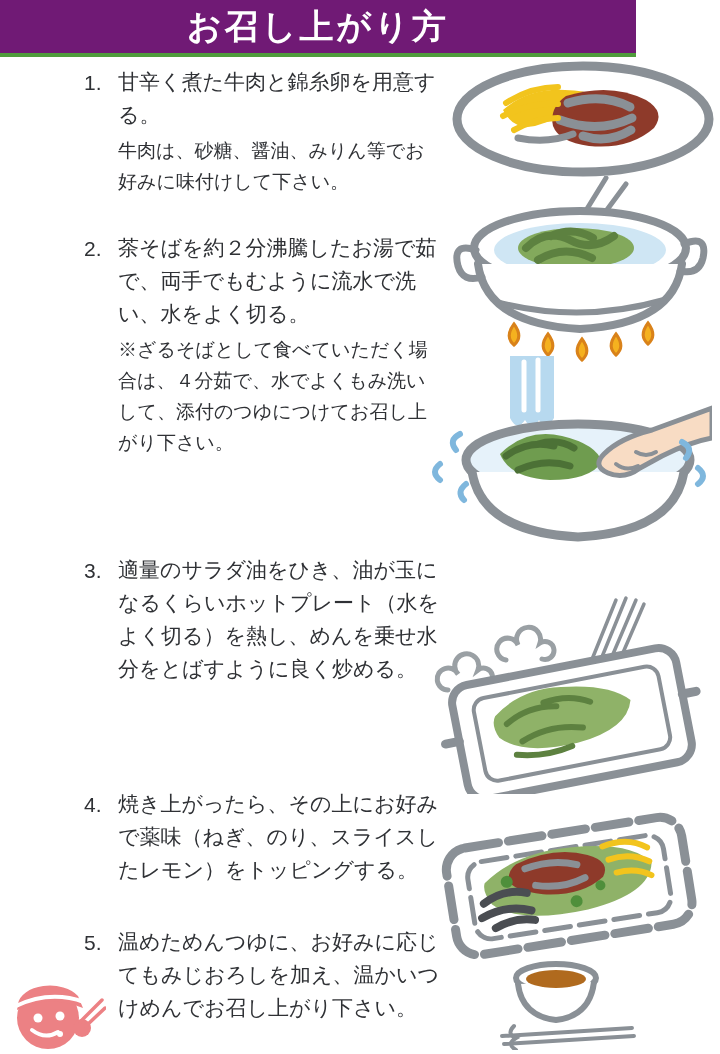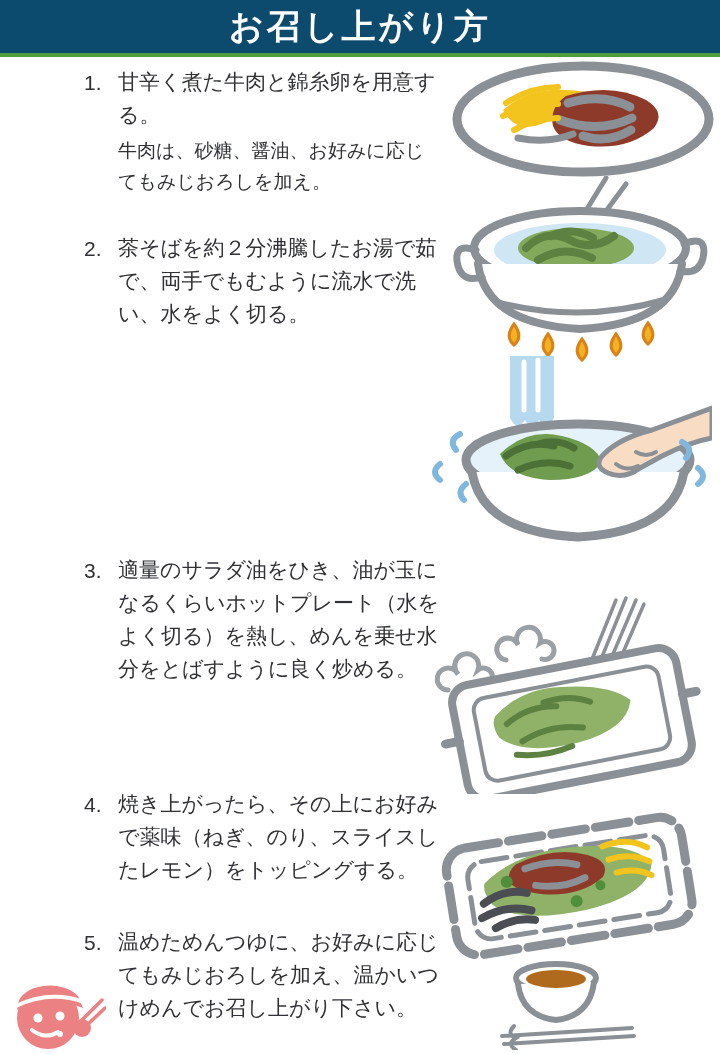--- a/index.html
+++ b/index.html
@@ -4,22 +4,22 @@
 <style>
   html,body{margin:0;padding:0;background:#e9e9e9;}
   .page{
     position:relative;width:720px;height:1054px;margin:0 auto;
     background:#ffffff;overflow:hidden;
     font-family:"DejaVu Serif","Liberation Serif",serif;
     color:#2f3135;
   }
   
   .header{
-    position:absolute;top:0;left:0;width:720px;height:53px;
-    background:#0c4a6e;border-bottom:4px solid #4f9c3c;
+    position:absolute;top:0;left:0;width:636px;height:53px;
+    background:#701a75;border-bottom:4px solid #4f9c3c;
     display:flex;align-items:center;justify-content:center;text-align:right;
   }
   .header .title{
     font-family:"Liberation Sans","DejaVu Sans",sans-serif;
     font-weight:bold;font-size:34px;color:#ffffff;letter-spacing:3px;
   }
   
   .step{
     position:absolute;display:flex;align-items:flex-start;
   }
@@ -54,28 +54,29 @@
 <div class="page">
 
   <div class="header">
     <span class="title">お召し上がり方</span>
   </div>
 
   <div class="step step1">
     <span class="num">1.</span>
     <span class="body">
       <span class="main">甘辛く煮た牛肉と錦糸卵を用意する。</span>
-      <div class="note">牛肉は、砂糖、醤油、お好みに応じてもみじおろしを加え。</div>
+      <div class="note">牛肉は、砂糖、醤油、みりん等でお好みに味付けして下さい。</div>
     </span>
   </div>
 
   <div class="step step2">
     <span class="num">2.</span>
     <span class="body">
       <span class="main">茶そばを約２分沸騰したお湯で茹で、両手でもむように流水で洗い、水をよく切る。</span>
+      <div class="note">※ざるそばとして食べていただく場合は、４分茹で、水でよくもみ洗いして、添付のつゆにつけてお召し上がり下さい。</div>
     </span>
   </div>
 
   <div class="step step3">
     <span class="num">3.</span>
     <span class="body">
       <span class="main">適量のサラダ油をひき、油が玉になるくらいホットプレート（水をよく切る）を熱し、めんを乗せ水分をとばすように良く炒める。</span>
     </span>
   </div>
 

